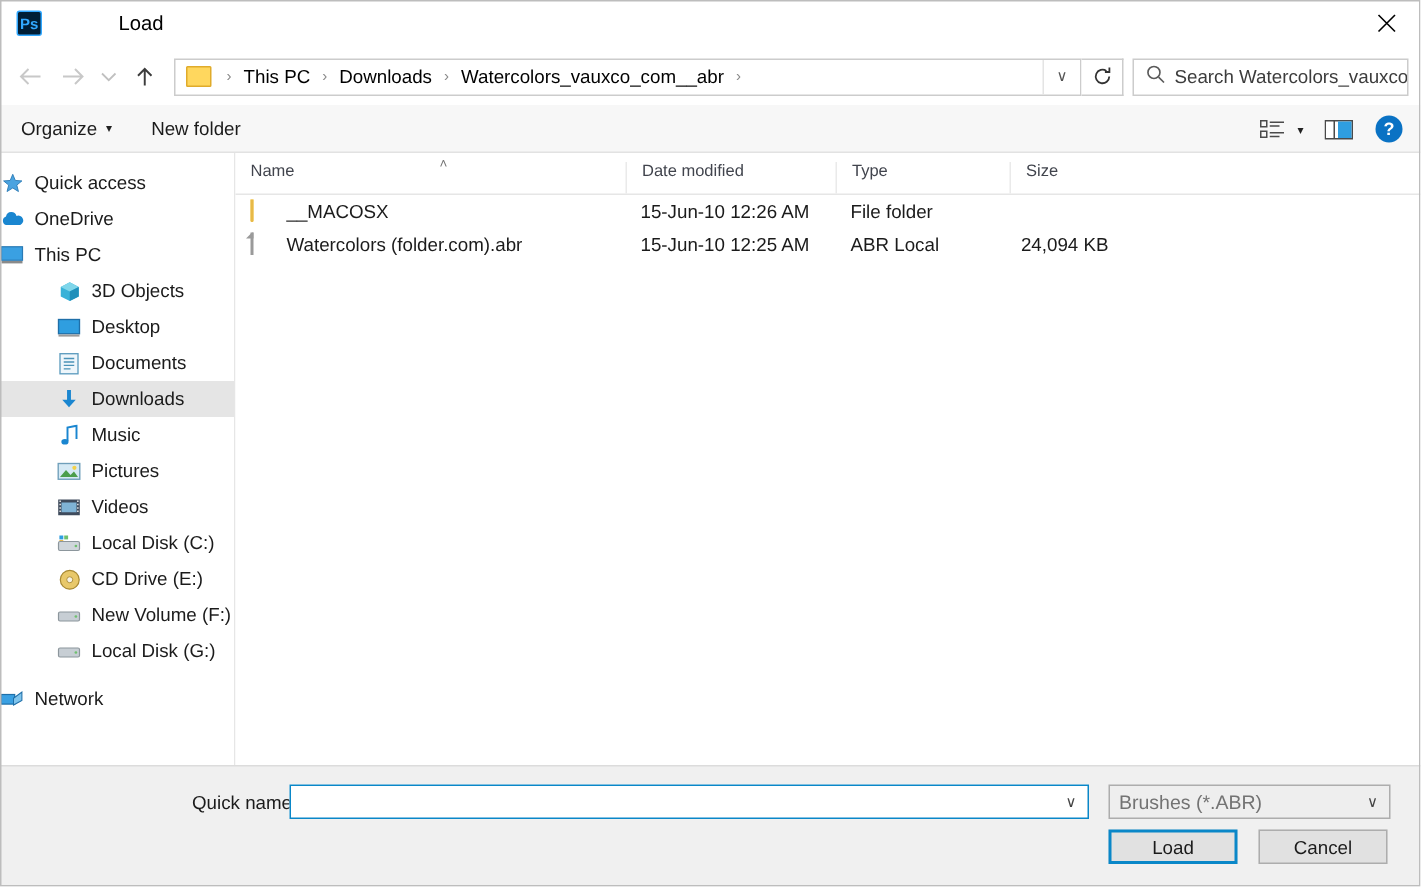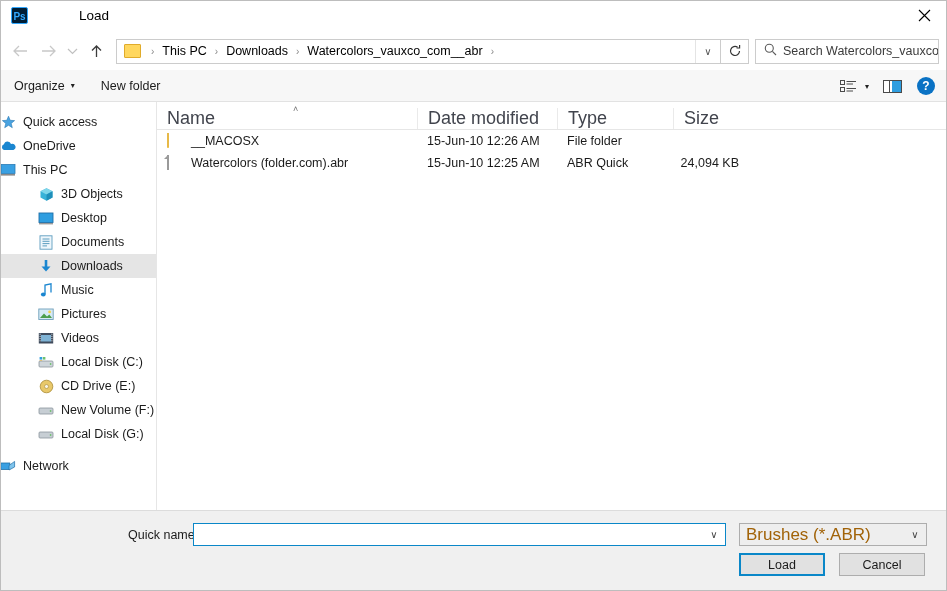--- a/index.html
+++ b/index.html
@@ -217,21 +217,21 @@
   
   .filepane { flex: 1; position: relative; background:#fff; }
   .colhead {
     height: 27px;
     display: flex;
     align-items: flex-end;
     border-bottom: 1px solid #e6e6e6;
     position: relative;
   }
   .col {
-    font-size: 18px;
+    font-size: 11px;
     color: #41444d;
     padding: 0 0 5px 10px;
     border-left: 1px solid #eaeaea;
     box-sizing: border-box;
     height: 21px;
     white-space: nowrap;
   }
   .col:first-child { border-left: none; }
   .col-name { width: 260px; }
   .col-date { width: 140px; }
@@ -320,21 +320,21 @@
   .fi-caret { width: 22px; text-align: center; color: #444; font-size: 10px; }
   .filter-select {
     position: absolute;
     left: 739px; top: 523px;
     width: 188px; height: 23px;
     background: #eeeeee;
     border: 1px solid #adadad;
     box-sizing: border-box;
     display: flex; align-items: center;
   }
-  .fs-text { flex: 1; font-size: 17px; padding-left: 6px; color: #a16207; }
+  .fs-text { flex: 1; font-size: 13px; padding-left: 6px; color: #737373; }
   .fs-caret { width: 22px; text-align: center; color: #444; font-size: 10px; }
   .btn {
     position: absolute;
     top: 553px;
     width: 86px; height: 23px;
     background: #e1e1e1;
     border: 1px solid #adadad;
     box-sizing: border-box;
     font-size: 12.5px;
     color: #1b1b1b;
@@ -630,21 +630,21 @@
     </div>
 
     <div class="row">
       <div class="cell cell-name">
         <span class="row-ico">
           <span class="file-ico"></span>
         </span>
         <span>Watercolors (folder.com).abr</span>
       </div>
       <div class="cell cell-date">15-Jun-10 12:25 AM</div>
-      <div class="cell cell-type">ABR Quick</div>
+      <div class="cell cell-type">ABR Local</div>
       <div class="cell cell-size">24,094 KB</div>
     </div>
   </div>
 </div>
 
 <div class="bottom">
   
 </div>
 
 <div class="filename-label">Quick name:</div>

